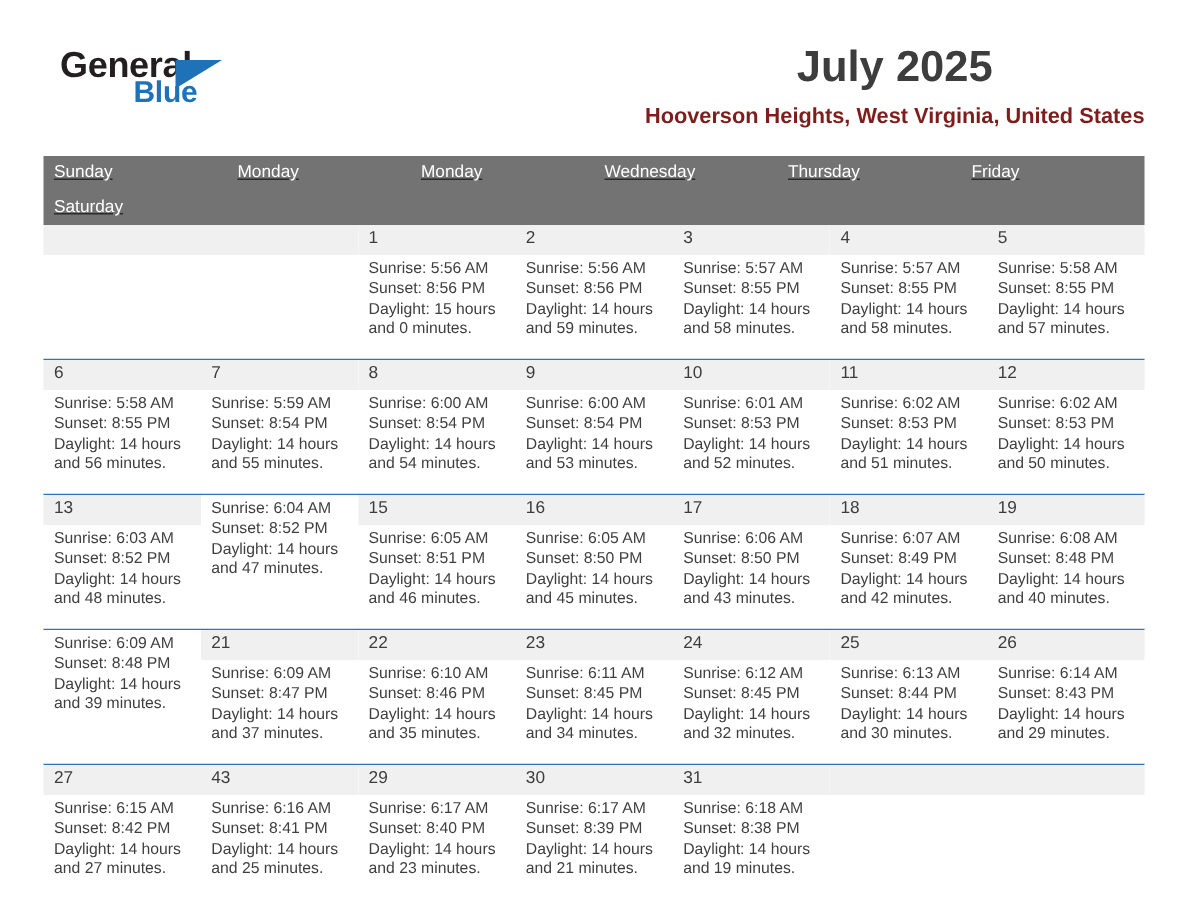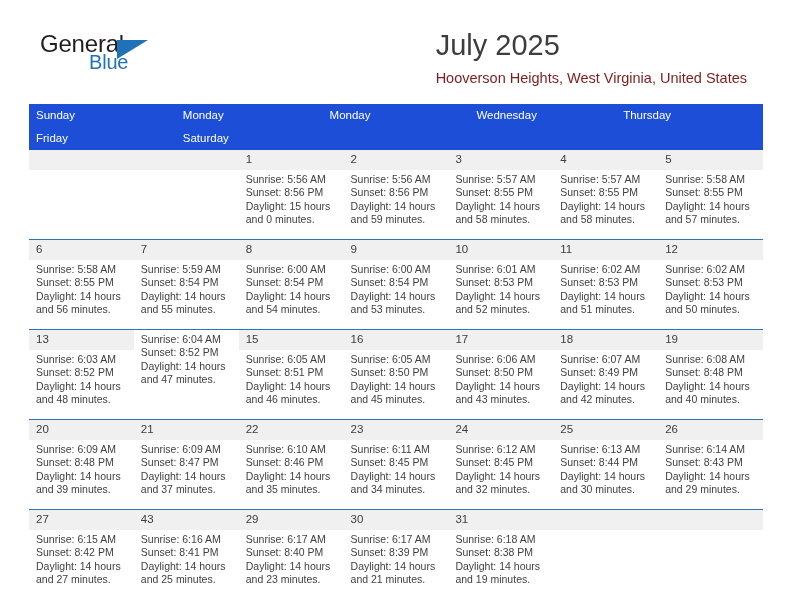--- a/index.html
+++ b/index.html
@@ -22,20 +22,21 @@
     box-sizing: border-box;
   }
 
   
   .top-bar {
     position: absolute;
     left: 29px;
     top: 28px;
     right: 29px;
     height: 72px;
+    font-weight: bold;
   }
 
   .brand {
     position: absolute;
     left: 0;
     top: 0;
     width: 230px;
     height: 56px;
   }
   .brand-general {
@@ -61,23 +62,23 @@
     left: 60px;
     top: 23px;
     font-size: 20px;
     letter-spacing: -0.2px;
     color: #1f72b8;
     font-family: "Liberation Sans", sans-serif;
   }
 
   .title-block {
     position: absolute;
-    right: 16px;
+    right: 0;
     top: 0;
-    text-align: left;
+    text-align: center;
   }
   .cal-title {
     font-size: 29px;
     color: #3d3d3d;
     line-height: 34px;
     white-space: nowrap;
   }
   .cal-subtitle {
     margin-top: 8px;
     font-size: 14.5px;
@@ -89,22 +90,23 @@
   
   .calendar {
     position: absolute;
     left: 29px;
     top: 104px;
     width: 734px;
   }
 
   .weekday-head {
     display: grid;
-    grid-template-columns: repeat(5, 1fr);
-    background: #1d4ed8;
+    grid-template-columns: repeat(6, 1fr);
+    background: #737373;
+    text-decoration: underline;
   }
   .weekday-head > div {
     color: #ffffff;
     font-size: 11.5px;
     line-height: 13px;
     padding: 5px 0 5px 7px;
     box-sizing: border-box;
   }
 
   .week-row {
@@ -372,21 +374,20 @@
           <div>Sunrise: 6:08 AM</div>
           <div>Sunset: 8:48 PM</div>
           <div>Daylight: 14 hours</div>
           <div>and 40 minutes.</div>
         </div>
       </div>
     </div>
 
     <div class="week-row">
       <div class="day-cell">
-        <div class="day-num">20</div>
         <div class="day-info">
           <div>Sunrise: 6:09 AM</div>
           <div>Sunset: 8:48 PM</div>
           <div>Daylight: 14 hours</div>
           <div>and 39 minutes.</div>
         </div>
       </div>
       <div class="day-cell">
         <div class="day-num">21</div>
         <div class="day-info">

